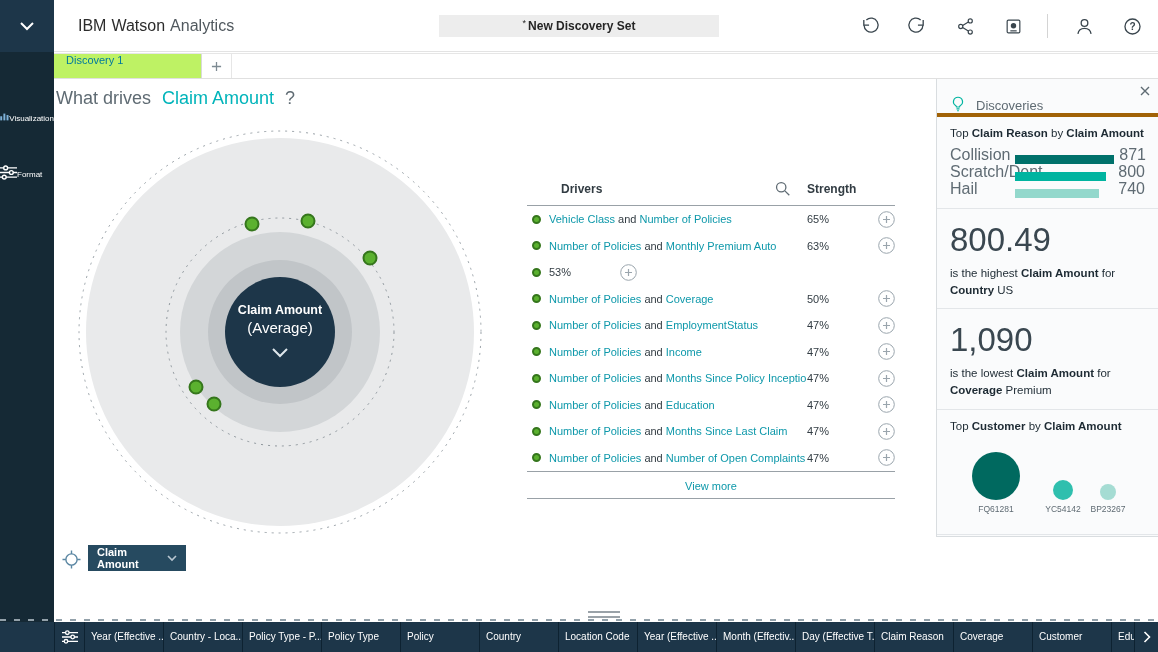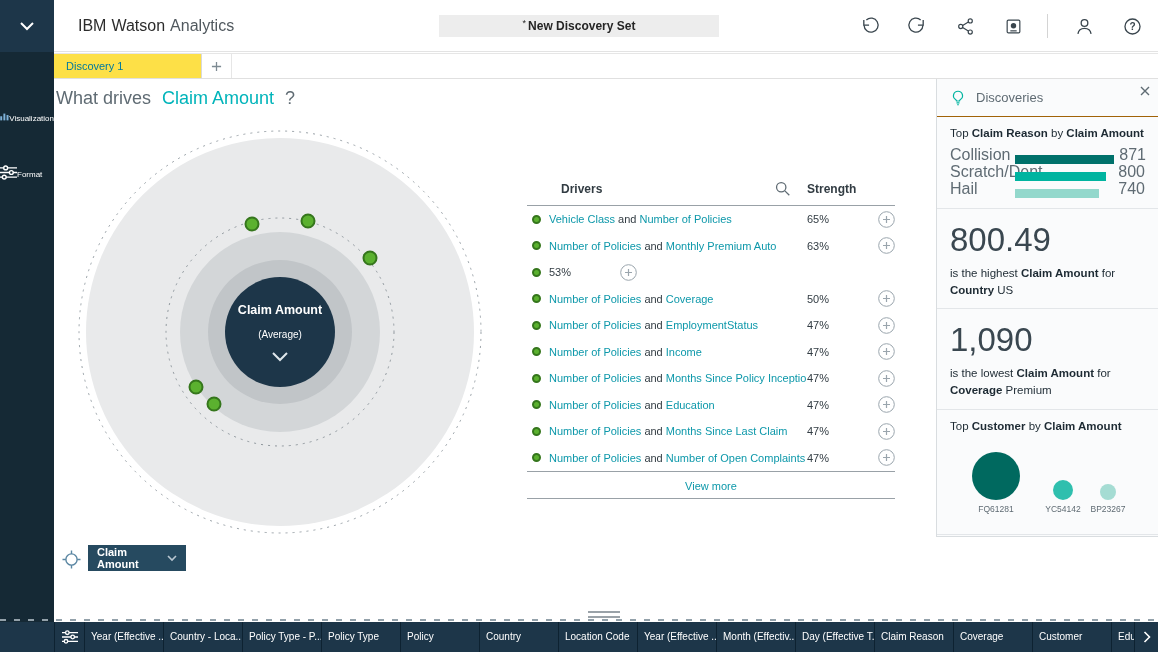--- a/index.html
+++ b/index.html
@@ -13,58 +13,58 @@
   .brand .w{font-weight:400;margin-left:5px}
   .brand .a{font-weight:300;margin-left:5px;color:#50585e}
   .title-field{position:absolute;left:50%;top:15px;transform:translateX(-50%);width:280px;height:22px;background:#ededed;display:flex;align-items:center;justify-content:center;font-size:12px;font-weight:700;color:#252525;cursor:text}
   .title-star{font-size:9px;margin-right:2px;align-self:flex-start;margin-top:3px;font-weight:400}
   .topicons{position:absolute;right:14px;top:0;height:52px;display:flex;align-items:center}
   .icon-btn{width:24px;height:24px;display:flex;align-items:center;justify-content:center;margin-left:24px;cursor:pointer}
   .vdiv{width:1px;height:24px;background:#d4d4d4;margin-left:22px}
 
   
   .tabbar{position:absolute;left:54px;top:53px;right:0;height:26px;background:#fff;border-top:1px solid #e6e6e6;border-bottom:1px solid #e0e0e0;display:flex}
-  .tab{width:148px;border-right:1px solid #d9d9d9;display:flex;align-items:center;padding-left:12px;font-size:11px;color:#00799e;cursor:pointer;background:#fde047}
+  .tab{width:148px;border-right:1px solid #d9d9d9;display:flex;padding-left:12px;font-size:11px;color:#00799e;cursor:pointer;background:#bef264}
   .add-tab{width:30px;display:flex;align-items:center;justify-content:center;border-right:1px solid #e6e6e6;cursor:pointer}
 
   
   .leftnav{position:absolute;left:0;top:52px;bottom:30px;width:54px;background:#152935;padding-top:36px}
   .nav-item{height:56px;display:flex;flex-direction:row;align-items:center;cursor:pointer}
   .nav-item .lbl{font-size:8px;color:#fff;margin-top:5px}
 
   
   .question{position:absolute;left:56px;top:88px;font-size:18px;color:#5f6b73}
   .question .tgt{color:#00b4ba;margin:0 6px;cursor:pointer}
 
   
   .spiral{position:absolute;left:54px;top:112px}
   .spiral-center{position:absolute;left:216px;top:303px;width:128px;text-align:center;color:#fff;pointer-events:none}
   .sc1{font-size:12.5px;font-weight:700}
-  .sc2{font-size:10px;margin-top:12px}
+  .sc2{font-size:15px;margin-top:2px}
   .sc-chev{margin-top:8px}
 
   
   .drivers{position:absolute;left:527px;top:172px;width:368px}
   .d-header{display:flex;align-items:center;height:34px;border-bottom:1px solid #99a1a7}
   .d-title{margin-left:34px;font-size:12px;font-weight:700;color:#323c43}
   .d-spacer{flex:1}
   .d-search{margin-right:16px;display:flex;cursor:pointer}
   .d-strength-h{width:62px;font-size:12px;font-weight:700;color:#323c43}
   .d-plus-col{width:26px}
   .d-row{display:flex;align-items:center;height:26.5px;font-size:11px}
   .bullet{flex:none;width:9px;height:9px;border-radius:50%;background:#5bb12f;border:2px solid #35761c;margin:0 8px 0 5px}
   .d-text{flex:1;color:#323c43;white-space:nowrap;overflow:hidden}
   .lnk{color:#0d98aa;cursor:pointer}
   .d-strength{width:62px;color:#323c43}
   .d-plus{width:26px;display:flex;justify-content:flex-end;cursor:pointer}
   .d-footer{height:28px;line-height:28px;text-align:center;font-size:11px;color:#0d98aa;border-top:1px solid #99a1a7;border-bottom:1px solid #99a1a7;cursor:pointer}
 
   
   .disc{position:absolute;left:936px;top:79px;width:222px;height:458px;background:#fafbfc;border-left:1px solid #d9dde0;border-bottom:1px solid #d9dde0}
-  .disc-header{height:38px;display:flex;align-items:center;padding:0 12px;border-bottom:1px solid #a16207;position:relative}
+  .disc-header{height:38px;display:flex;align-items:flex-end;padding:0 12px;border-bottom:4px solid #a16207;position:relative}
   .disc-title{font-size:13px;color:#5f6b73;margin-left:9px}
   .disc-close{position:absolute;top:7px;right:8px;display:flex;cursor:pointer}
   .card{padding:10px 13px;border-bottom:1px solid #e3e6e9;cursor:pointer}
   .card-title{font-size:11.5px;color:#1d2a33;margin-bottom:8px}
   .b{font-weight:700}
   .bar-row{display:flex;align-items:flex-end;height:17px;font-size:16px;color:#5f6b73}
   .bar-label{flex:none;width:65px}
   .bar-track{flex:1;height:9px;margin-right:4px}
   .bar{height:9px}
   .bar-value{flex:none;width:28px;text-align:right}

